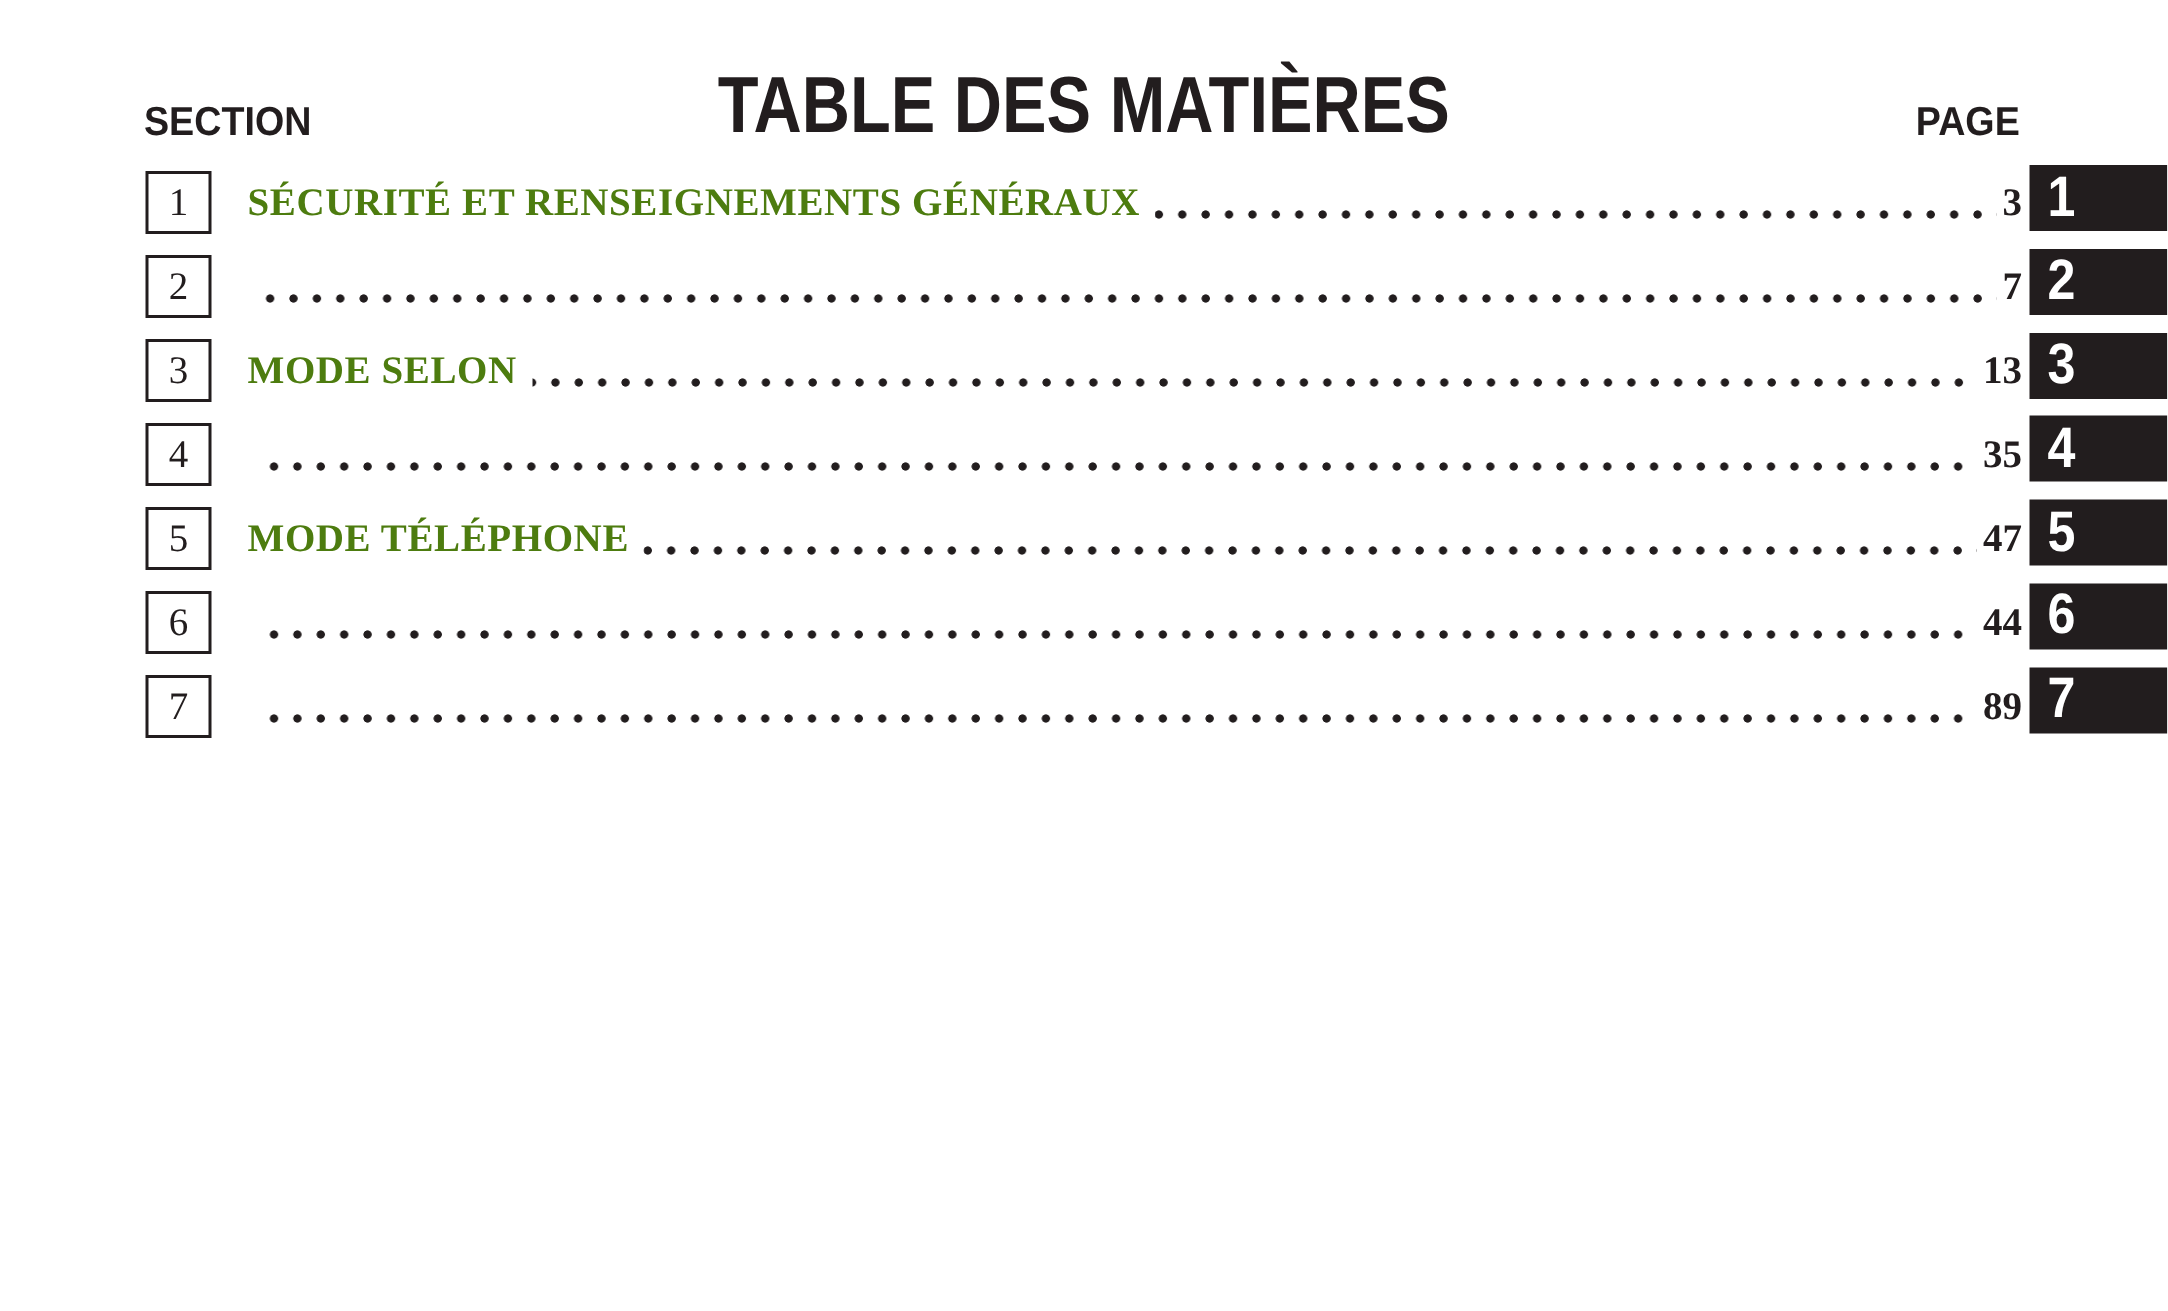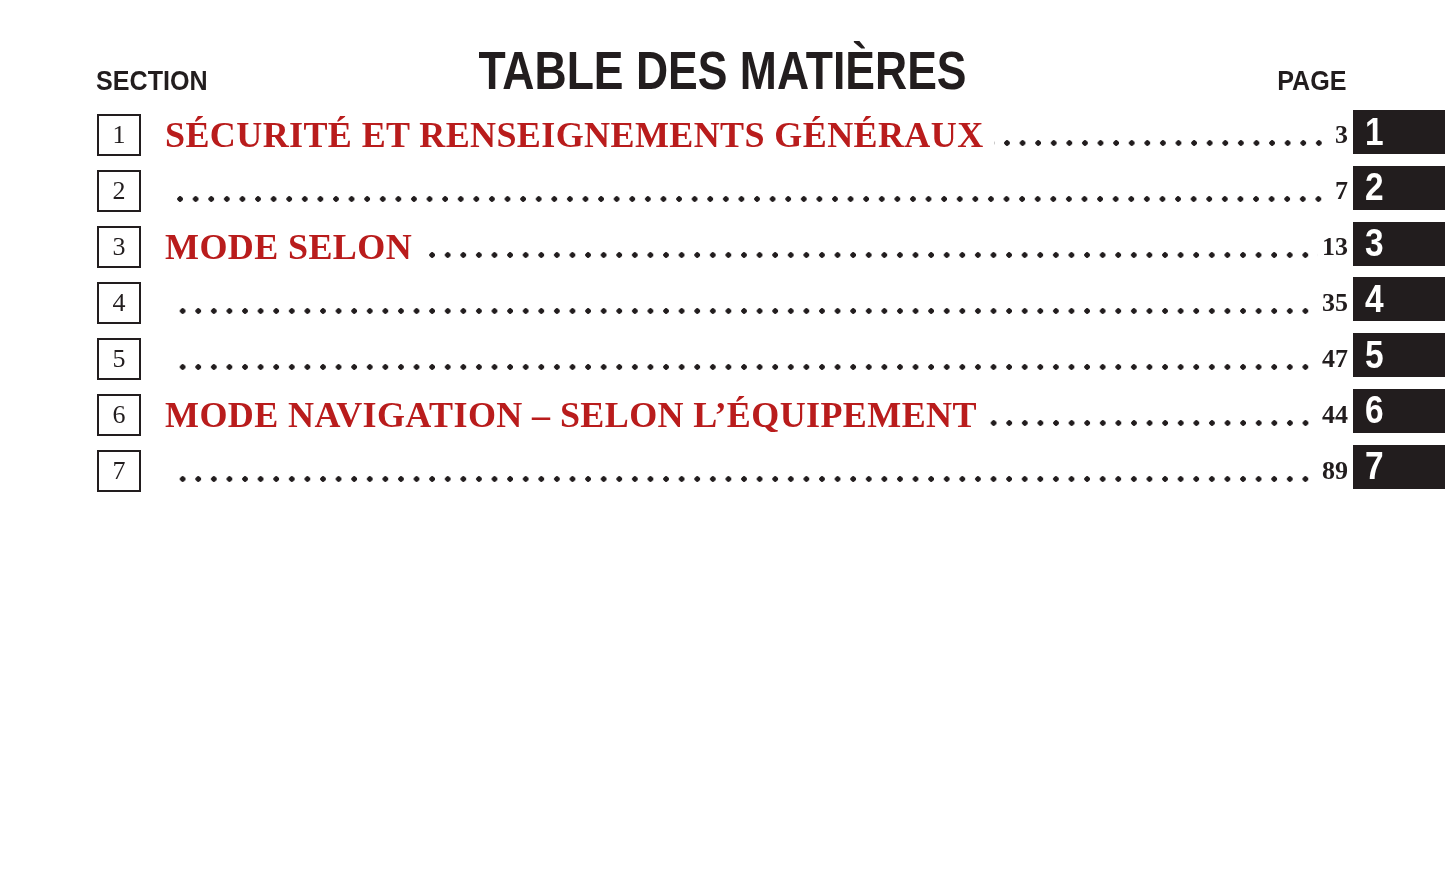--- a/index.html
+++ b/index.html
@@ -61,23 +61,23 @@
     font-family: "Liberation Serif", serif;
     font-size: 26px;
     color: #221d1e;
     margin-right: 24px;
     background: #ffffff;
   }
   .entry-title {
     flex: 0 0 auto;
     font-family: "Liberation Serif", serif;
     font-weight: bold;
-    font-size: 36px;
+    font-size: 26px;
     letter-spacing: 0.4px;
-    color: #b91c1c;
+    color: #4d7c0f;
     white-space: nowrap;
   }
   .leader {
     flex: 1 1 auto;
     min-width: 18px;
     height: 6px;
     align-self: flex-end;
     margin: 0 4px 10px 10px;
     background-image: radial-gradient(circle at 3px 3px, #221d1e 2.5px, transparent 3px);
     background-size: 15.6px 6px;
@@ -158,29 +158,29 @@
           <span>4</span>
         </div>
       <div class="leader"></div>
       <div class="pagenum">35</div>
     </div>
 
     <div class="toc-row">
       <div class="num-box">
           <span>5</span>
         </div>
+      <div class="entry-title">MODE TÉLÉPHONE</div>
       <div class="leader"></div>
       <div class="pagenum">47</div>
     </div>
 
     <div class="toc-row">
       <div class="num-box">
           <span>6</span>
         </div>
-      <div class="entry-title">MODE NAVIGATION – SELON L’ÉQUIPEMENT</div>
       <div class="leader"></div>
       <div class="pagenum">44</div>
     </div>
 
     <div class="toc-row">
       <div class="num-box">
           <span>7</span>
         </div>
       <div class="leader"></div>
       <div class="pagenum">89</div>

